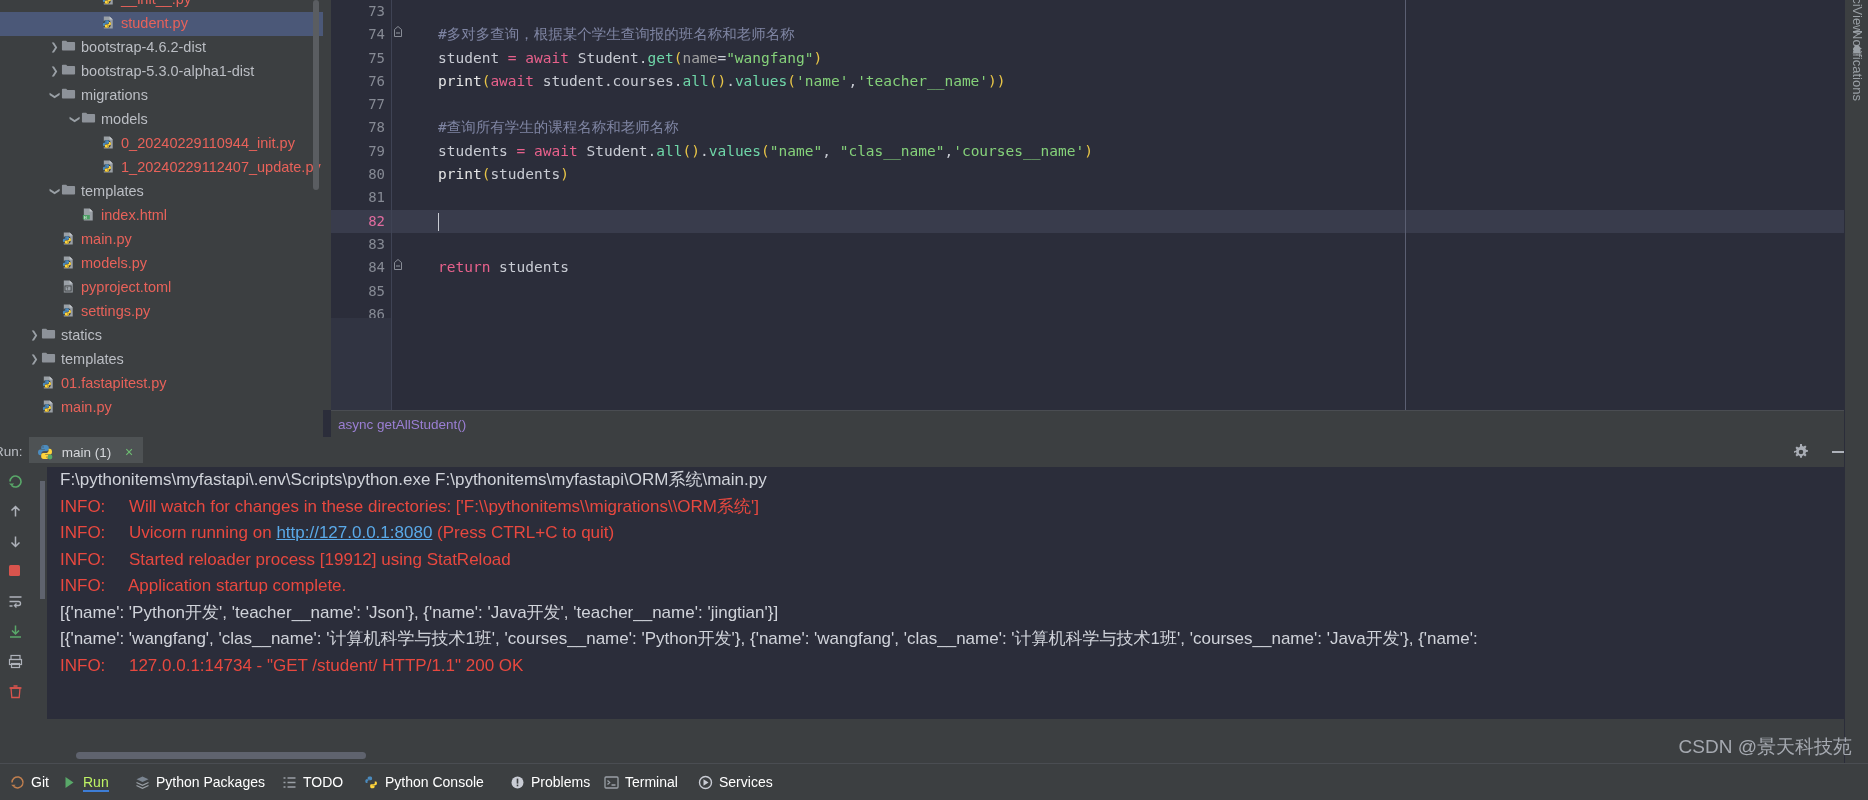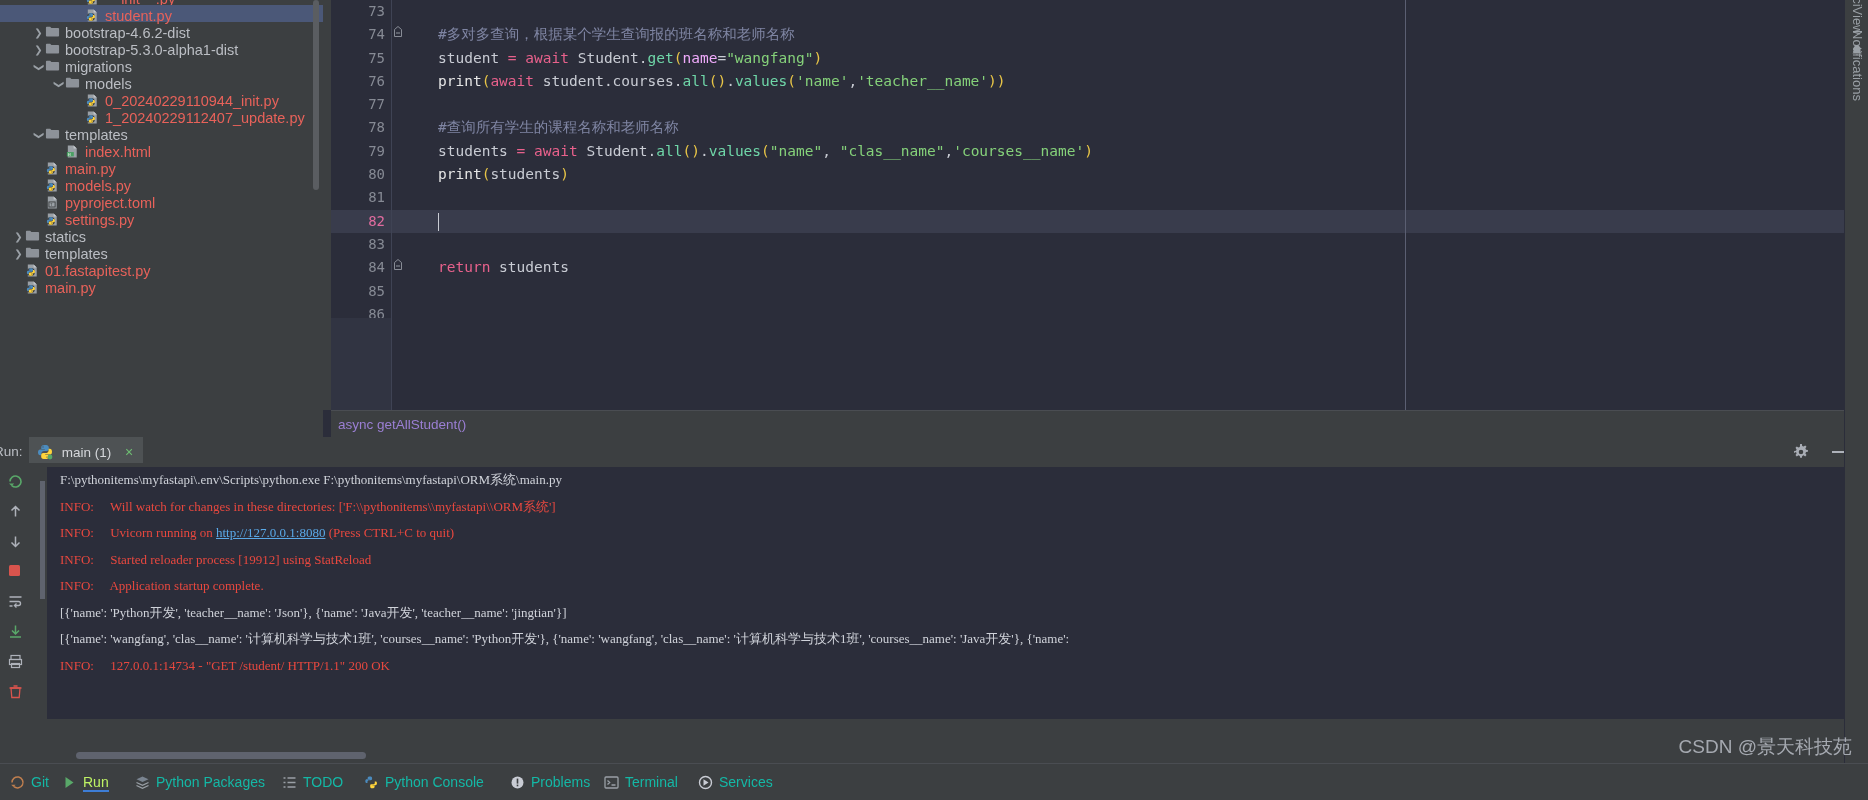--- a/index.html
+++ b/index.html
@@ -10,23 +10,23 @@
     overflow: hidden;
   }
   #app { position: relative; width: 1868px; height: 800px; }
 
   
   #project-tree {
     position: absolute; left: 0; top: 0; width: 323px; height: 437px;
     background: #3c3f41; overflow: hidden;
   }
   .tree-row {
-    position: relative; height: 17px; line-height: 20.8px;
+    position: relative; height: 24px; line-height: 20.8px;
     font-size: 14.5px; color: #bbbec4; white-space: nowrap;
-    padding-left: 0;
+    padding-left: 16px;
   }
   .tree-row.selected { background: #4b5878; }
   .tree-row .chev {
     display: inline-block; width: 13px; text-align: center;
     font-size: 10px; color: #9aa0a6; vertical-align: middle;
   }
   .tree-row .pad { display: inline-block; }
   .ico { display: inline-block; width: 16px; height: 15px; vertical-align: -3px; margin-right: 4px; position: relative; }
   .ico svg { display: block; }
   .lbl { vertical-align: middle; }
@@ -78,21 +78,21 @@
     position: absolute; left: 68px; top: 0; width: 1px; height: 410px;
     background: #3f4354;
   }
   
   .c-comment { color: #7f85a3; }
   .c-await   { color: #e8618c; }
   .c-plain   { color: #c9ccd4; }
   .c-fn      { color: #e5e5e5; }
   .c-method  { color: #6fd6a8; }
   .c-str     { color: #85d17a; }
-  .c-kwarg   { color: #f0abfc; }
+  .c-kwarg   { color: #a3a3a3; }
   .c-paren   { color: #e8c547; }
   .c-ret     { color: #e8618c; }
 
   #code-caret {
     position: absolute; left: 107px; width: 1px; height: 18px; background: #c9ccd4;
   }
   #edit-vline {
     position: absolute; left: 1082px; top: 0; width: 1px; height: 410px; background: #5b5f72;
   }
   #edit-scroll {
@@ -138,41 +138,41 @@
   }
   .tb-btn { width: 31px; height: 30px; position: relative; }
   .tb-btn svg { position: absolute; left: 8px; top: 7px; }
 
   #run-leftstrip {
     position: absolute; left: 31px; top: 30px; width: 16px; height: 296px; background: #3c3f41;
   }
   #run-console {
     position: absolute; left: 47px; top: 30px; right: 0; height: 252px;
     background: #2b2d3a; overflow: hidden;
-    font-family: Liberation Serif, serif; font-size: 13px;
+    font-family: Liberation Sans, sans-serif; font-size: 17px;
   }
   .out-line { height: 26.5px; line-height: 26.5px; white-space: pre; padding-left: 13px; color: #c9ccd4; }
   .o-white { color: #d0d3da; }
   .o-red   { color: #e8483f; }
   .o-link  { color: #5aa9e8; text-decoration: underline; }
   #console-scroll {
     position: absolute; left: 40px; top: 44px; width: 5px; height: 118px; background: #5f636e;
   }
   #console-hscroll {
     position: absolute; left: 76px; bottom: 4px; width: 290px; height: 7px; background: #5f636e; border-radius: 4px;
   }
 
   
   #statusbar {
     position: absolute; left: 0; bottom: 0; width: 1868px; height: 37px;
     background: #3c3f41; border-top: 1px solid #4a4d52;
   }
   .sb-item {
     position: absolute; top: 0; height: 37px; line-height: 37px;
-    font-size: 14px; color: #14b8a6; white-space: nowrap;
+    font-size: 14px; color: #ffffff; white-space: nowrap;
   }
   .sb-item .sbico { display: inline-block; width: 16px; height: 16px; vertical-align: -3px; margin-right: 5px; }
   .sb-item.active { color: #bef264; }
   .sb-underline { border-bottom: 2px solid #3d7dd6; }
   #watermark {
     position: absolute; right: 16px; bottom: 40px;
     font-size: 19px; color: #aeb2ba; opacity: .92;
     font-family: "Liberation Sans", sans-serif; white-space: nowrap;
   }
 
@@ -399,21 +399,21 @@
         <svg width="15" height="15" viewBox="0 0 15 15">
             <path d="M3 4h9l-.8 9.5H3.8z" fill="none" stroke="#d9544d" stroke-width="1.3"></path>
             <path d="M1.5 4h12M5.5 2h4" stroke="#d9544d" stroke-width="1.3"></path>
           </svg>
       </div>
     </div>
 
     <div id="run-leftstrip"></div>
     <div id="run-console">
         <div class="out-line"><span class="o-white">F:\pythonitems\myfastapi\.env\Scripts\python.exe F:\pythonitems\myfastapi\ORM系统\main.py</span></div>
-        <div class="out-line"><span class="o-red">INFO:     Will watch for changes in these directories: ['F:\\pythonitems\\myfastapi\\ORM系统']</span></div>
+        <div class="out-line"><span class="o-red">INFO:     Will watch for changes in these directories: ['F:\\pythonitems\\migrations\\ORM系统']</span></div>
         <div class="out-line"><span class="o-red">INFO:     Uvicorn running on </span><span class="o-link">http://127.0.0.1:8080</span><span class="o-red"> (Press CTRL+C to quit)</span></div>
         <div class="out-line"><span class="o-red">INFO:     Started reloader process [19912] using StatReload</span></div>
         <div class="out-line"><span class="o-red">INFO:     Application startup complete.</span></div>
         <div class="out-line"><span class="o-white">[{'name': 'Python开发', 'teacher__name': 'Json'}, {'name': 'Java开发', 'teacher__name': 'jingtian'}]</span></div>
         <div class="out-line"><span class="o-white">[{'name': 'wangfang', 'clas__name': '计算机科学与技术1班', 'courses__name': 'Python开发'}, {'name': 'wangfang', 'clas__name': '计算机科学与技术1班', 'courses__name': 'Java开发'}, {'name':</span></div>
         <div class="out-line"><span class="o-red">INFO:     127.0.0.1:14734 - "GET /student/ HTTP/1.1" 200 OK</span></div>
       </div>
     <div id="console-scroll"></div>
     <div id="console-hscroll"></div>
   </div>

